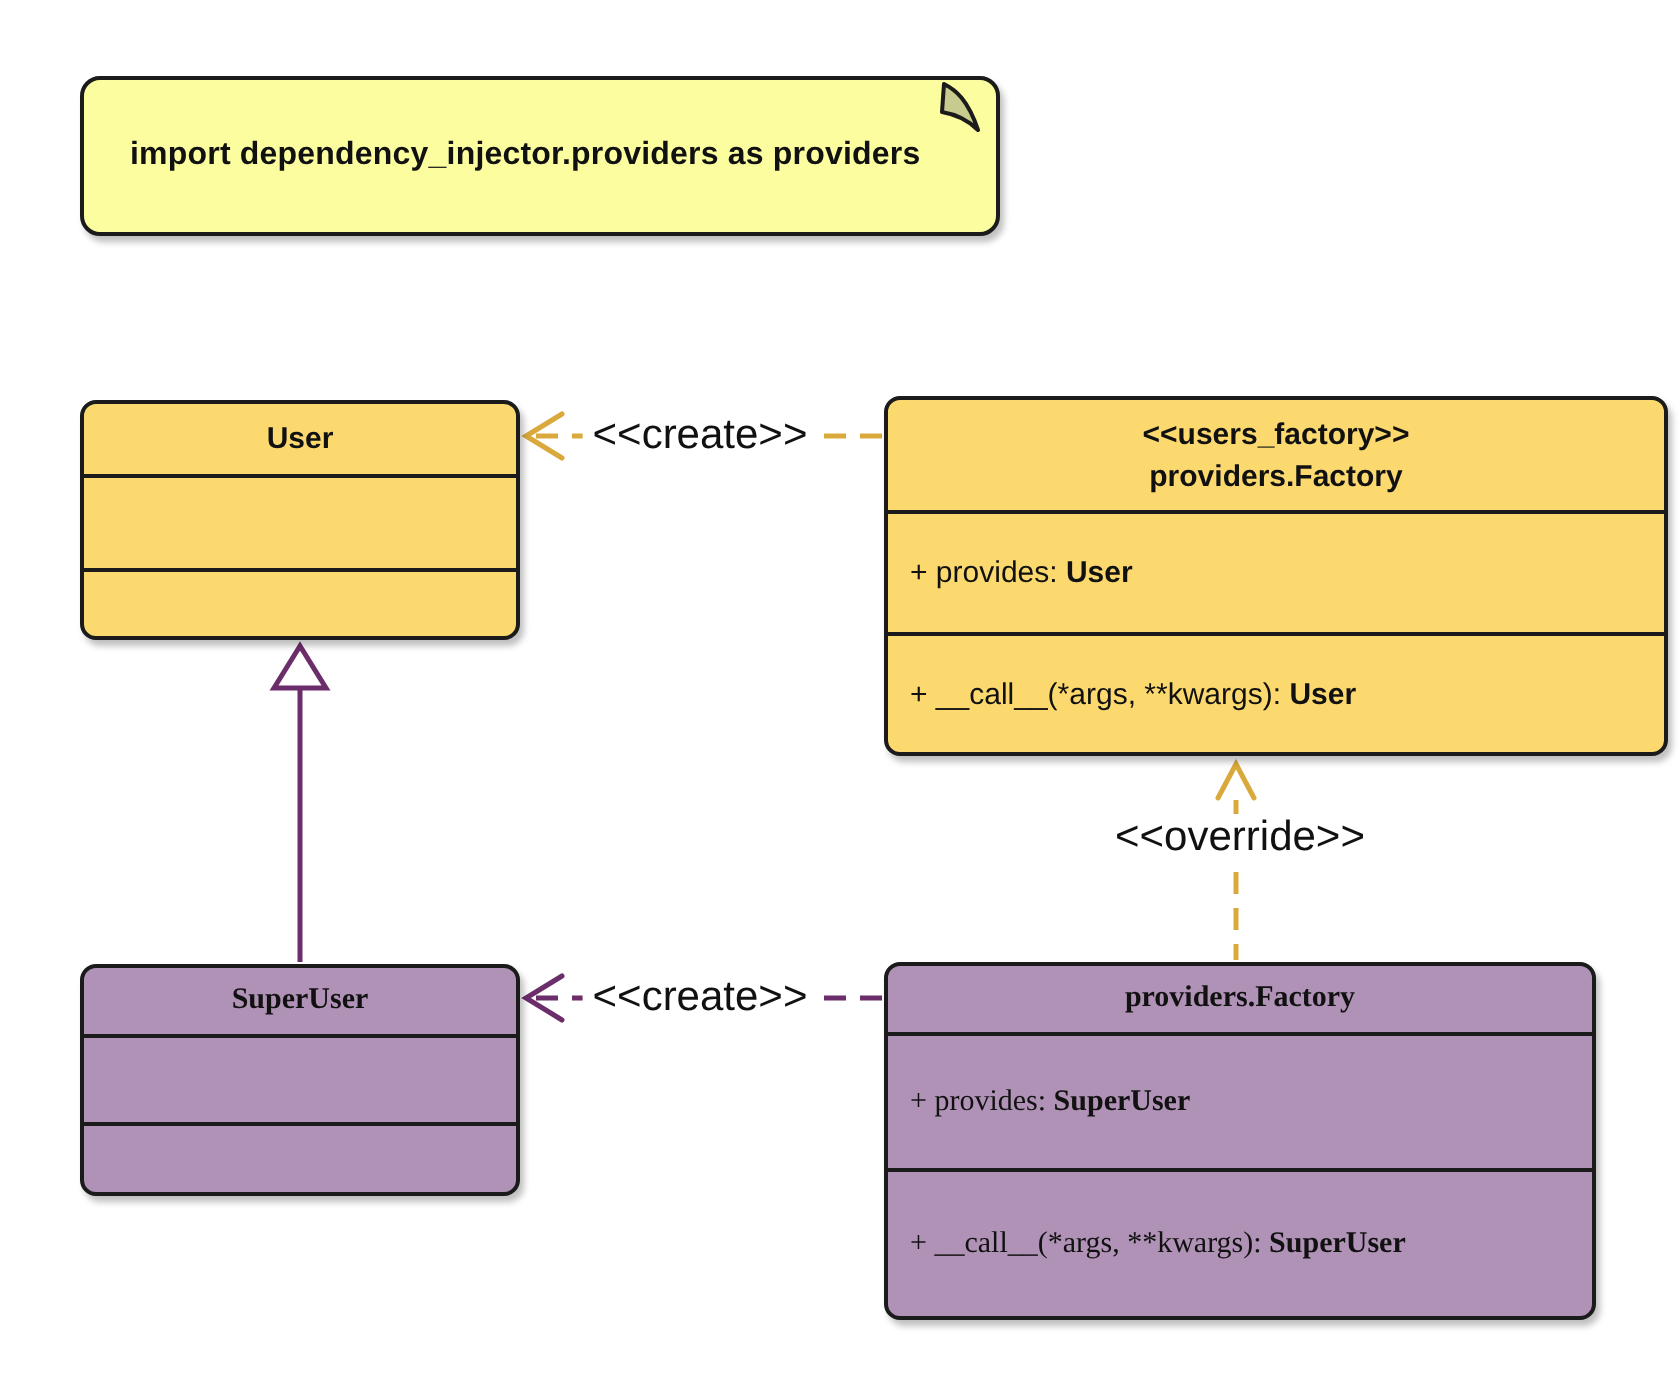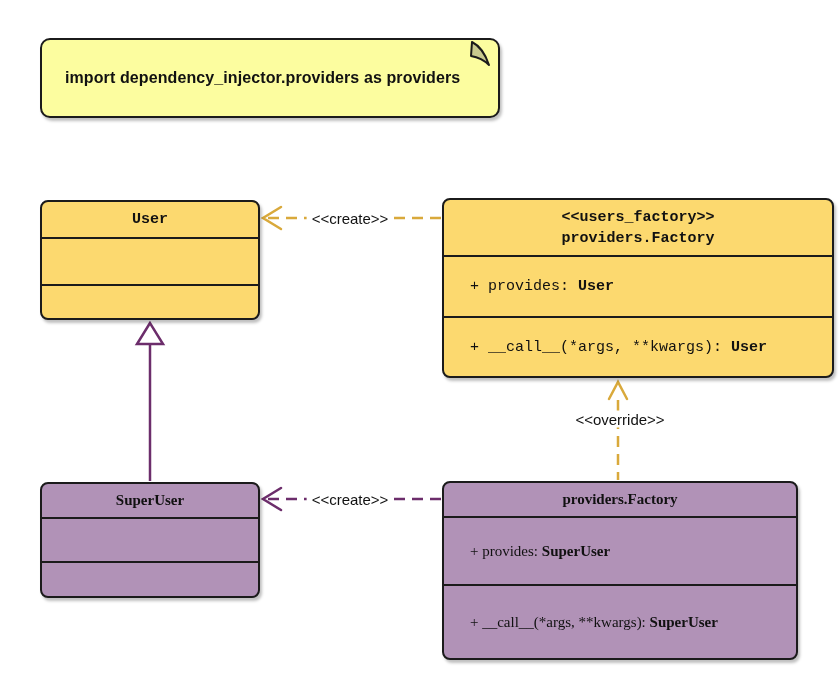--- a/index.html
+++ b/index.html
@@ -20,30 +20,30 @@
   .note-text { padding-left:23px; font-weight:bold; font-size:16px; letter-spacing:.1px; }
   .note-fold { position:absolute; top:1px; right:2px; width:26px; height:26px; }
 
   
   .uml-class {
     position:absolute; box-sizing:border-box;
     border:2px solid var(--border-black); border-radius:8px;
     box-shadow:2px 3px 3px rgba(0,0,0,.25);
     display:flex; flex-direction:column; overflow:hidden;
   }
-  .yellow { background:var(--class-yellow);font-family:Liberation Mono, monospace; }
+  .yellow { background:var(--class-yellow); }
   .purple { background:var(--class-purple);font-family:Liberation Serif, serif; }
   .compartment { box-sizing:border-box; flex:0 0 auto; }
   .compartment + .compartment { border-top:2px solid var(--border-black); }
   .c-last { flex:1 1 auto; }
   .title-comp {
     display:flex; flex-direction:column; align-items:center; justify-content:center;
     font-weight:bold; font-size:15px; line-height:21px; text-align:center;
   }
-  .member-comp { display:flex; align-items:center; padding-left:26px; font-size:15px; }
+  .member-comp { display:flex; align-items:center; padding-left:11px; font-size:15px; }
   .b { font-weight:bold; }
 
   #class-user            { left:40px;  top:200px; width:220px; height:120px; }
   #class-user .c1        { height:35px; }
   #class-user .c2        { height:47px; }
 
   #class-users-factory   { left:442px; top:198px; width:392px; height:180px; }
   #class-users-factory .c1 { height:55px; }
   #class-users-factory .c2 { height:61px; }
 
@@ -60,21 +60,21 @@
   .gold   { stroke:var(--line-gold); }
   .plum   { stroke:var(--line-purple); }
   .dashed { stroke-width:2.5; stroke-dasharray:11 7; fill:none; }
   .solid  { stroke-width:2.5; fill:none; }
   .open-head  { fill:none; stroke-width:2.5; stroke-linecap:round; }
   .hollow-tri { fill:#ffffff; stroke-width:2.5; stroke-linejoin:miter; }
 
   .edge-label {
     position:absolute; transform:translate(-50%,-50%);
     background:var(--background,#fff); padding:0 5px;
-    font-size:15px; white-space:nowrap;
+    font-size:21px; white-space:nowrap;
   }
   #label-create-user      { left:350px; top:218px; }
   #label-create-superuser { left:350px; top:499px; }
   #label-override         { left:620px; top:419px; }
 </style>
 </head>
 <body>
 
 <div class="canvas">
 

